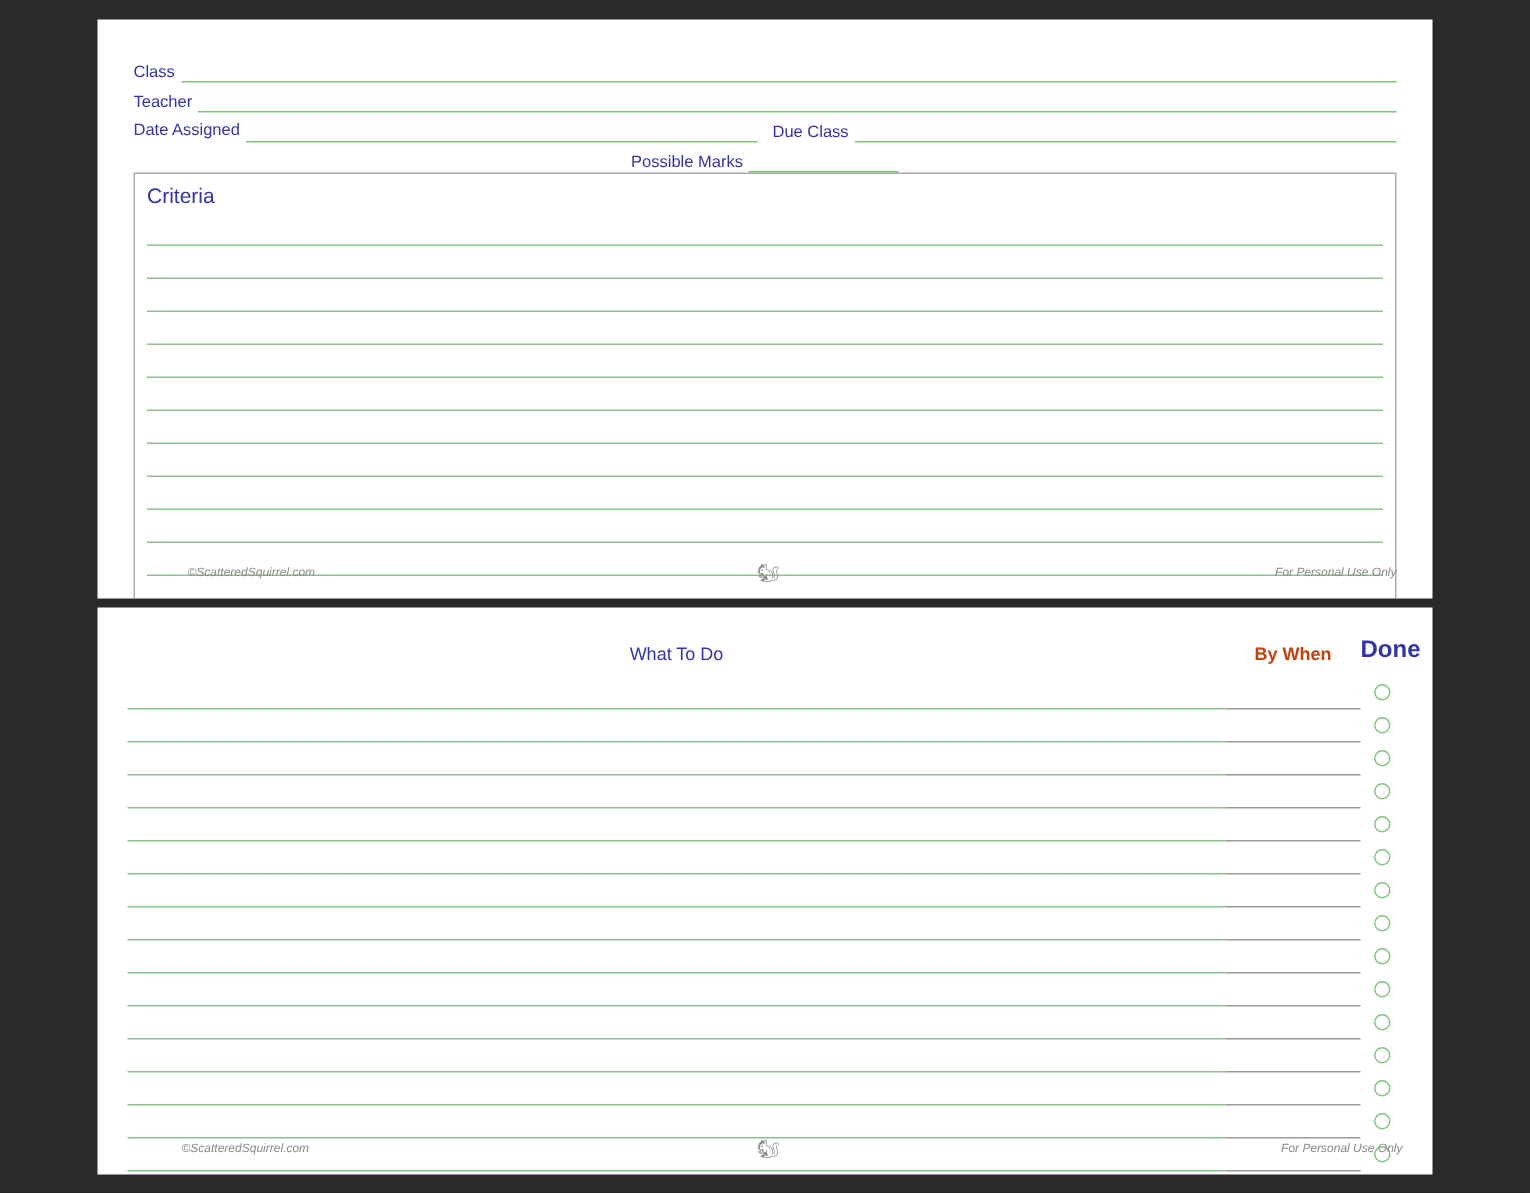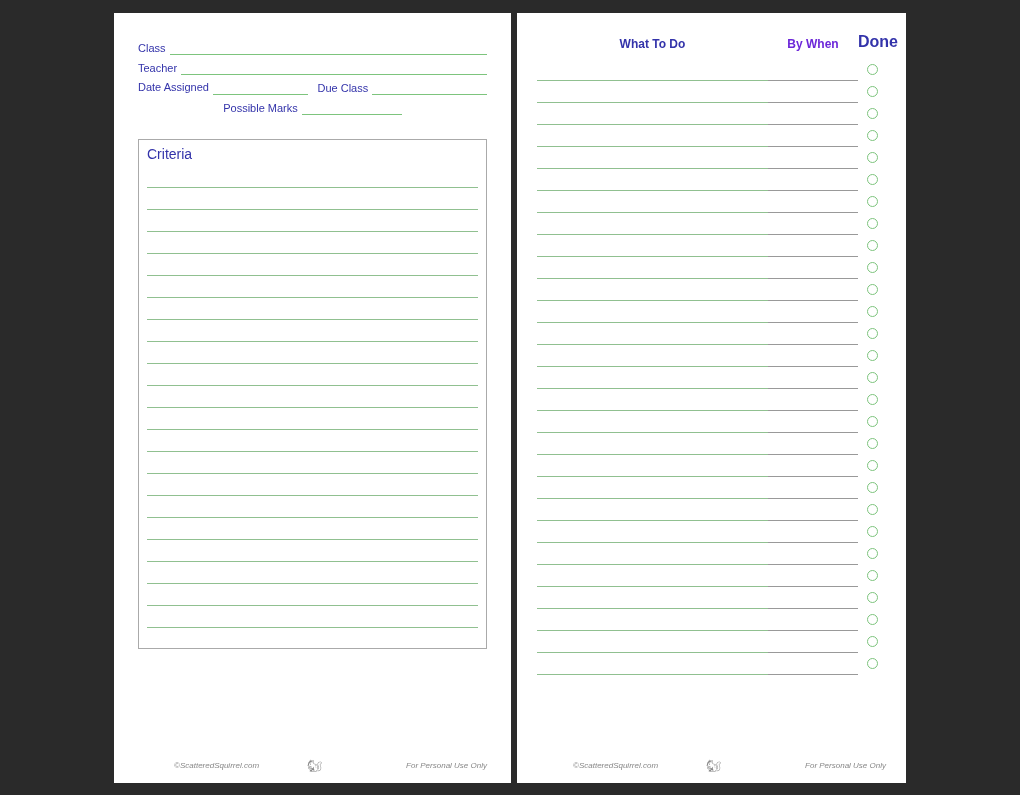--- a/index.html
+++ b/index.html
@@ -15,23 +15,24 @@
       width: 1020px;
       height: 795px;
       background: #2a2a2a;
       display: flex;
       justify-content: center;
       align-items: center;
       padding: 10px;
     }
     .two-page {
       display: flex;
-      width: 792px;
+      width: 890px;
       height: 770px;
       gap: 6px;
+      flex-direction: column;
     }
     .page {
       background: white;
       flex: 1;
       padding: 28px 24px 16px 24px;
       position: relative;
       overflow: hidden;
     }
     
     .left-page .form-row {
@@ -64,21 +65,21 @@
     }
     .form-row-multi .right-part {
       display: flex;
       align-items: center;
       flex: 1;
     }
     .possible-marks-row {
       display: flex;
       align-items: center;
       justify-content: center;
-      margin-bottom: 24px;
+      margin-bottom: 0;
     }
     .criteria-box {
       border: 1.5px solid #aaa;
       padding: 6px 8px;
       height: 510px;
       overflow: hidden;
     }
     .criteria-label {
       color: #3333aa;
       font-size: 14px;
@@ -119,26 +120,26 @@
       display: flex;
       align-items: flex-end;
       margin-bottom: 6px;
       padding-bottom: 2px;
     }
     .col-what {
       flex: 1;
       text-align: center;
       color: #3333aa;
       font-size: 12px;
-      font-weight: bold;
+      font-weight: normal;
     }
     .col-bywhen {
       width: 90px;
       text-align: center;
-      color: #6d28d9;
+      color: #c2410c;
       font-size: 12px;
       font-weight: bold;
     }
     .col-done {
       width: 28px;
       text-align: center;
       color: #3333aa;
       font-size: 16px;
       font-weight: bold;
     }

